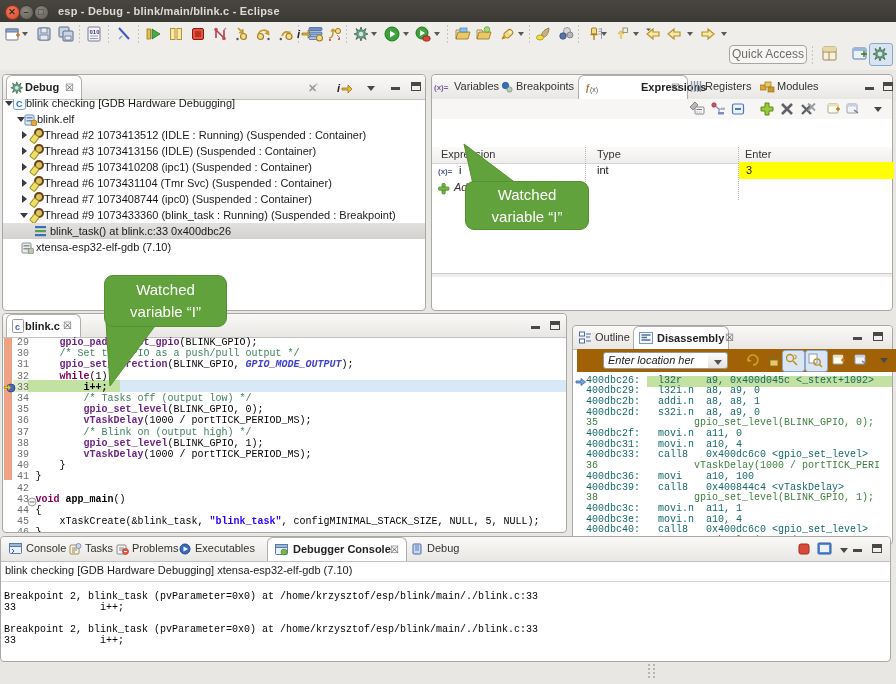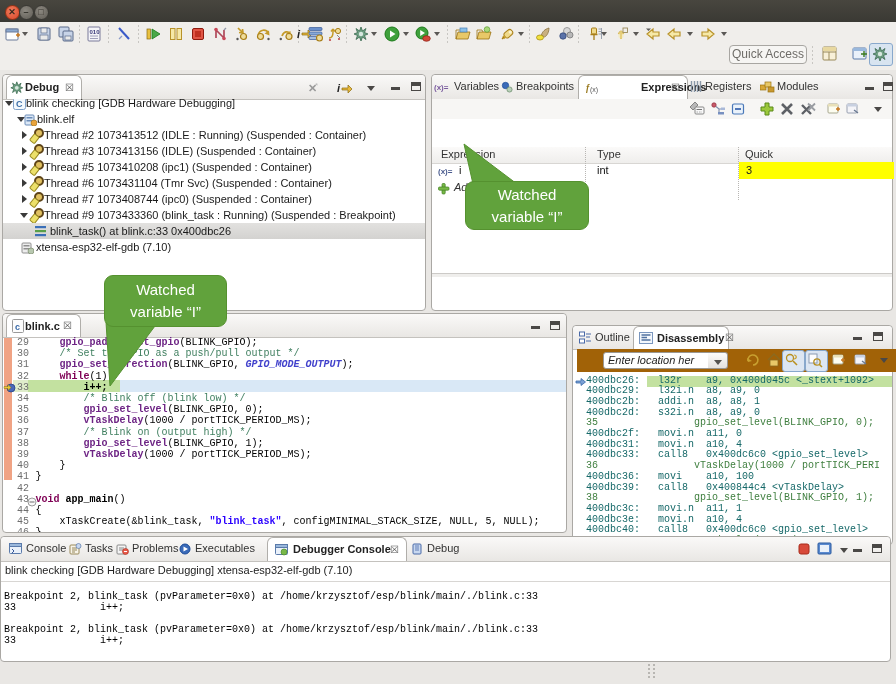--- a/index.html
+++ b/index.html
@@ -47,20 +47,21 @@
 #lnums,#code{font-size:10px;}
 #cons-body pre{font-size:10px;}
 </style>
 </head>
 <body>
 <div id="root">
   <div id="titlebar">
     <div class="btn" style="left:4.5px;background:radial-gradient(circle at 40% 35%,#F07B5A,#D8472B);border:1px solid #9A3214;">✕</div>
     <div class="btn" style="left:18.5px;background:radial-gradient(circle at 40% 35%,#8C8880,#5F5C55);border:1px solid #3A3834;color:#35322C;">–</div>
     <div class="btn" style="left:33.5px;background:radial-gradient(circle at 40% 35%,#8C8880,#5F5C55);border:1px solid #3A3834;color:#35322C;">□</div>
+    <div id="title-text">esp - Debug - blink/main/blink.c - Eclipse</div>
   </div>
   <div id="toolbar">
     <div id="tbrow1">
       <svg class="ticon" style="left:5px;">
           <rect x="1" y="3" width="12" height="11" rx="1" fill="#FDFDFD" stroke="#6A7A9A"></rect>
           <rect x="1" y="3" width="12" height="3" fill="#8AA8D0" stroke="#6A7A9A"></rect>
           <path d="M11 9 L15 9 M13 7 L13 11" stroke="#C87820" stroke-width="1.4"></path>
         </svg>
       <div class="tdd" style="left:22px;"></div>
       <svg class="ticon" style="left:36px;">
@@ -416,21 +417,21 @@
           <rect x="2" y="3" width="10" height="9" rx="1" fill="#F4F4F8" stroke="#98A0B0"></rect>
           <rect x="2" y="3" width="10" height="2.5" fill="#C8D0E0"></rect>
           <path d="M9 9 L13 12" stroke="#687890" stroke-width="1.3"></path>
         </svg>
       <div class="arrow-d" style="left:442px;top:8px;border-top-color:#4A4846;"></div>
     </div>
     <div id="expr-table" style="position:absolute;left:0;top:44px;right:0;bottom:0;margin-top:28px;">
       <div class="abs" style="left:0;top:0;width:100%;height:16px;background:linear-gradient(#FBFAF9,#EFEEEC);border-bottom:1px solid #D8D6D3;font-size:11px;color:#333;">
         <span class="abs" style="left:9px;top:1px;">Expression</span>
         <span class="abs" style="left:165px;top:1px;">Type</span>
-        <span class="abs" style="left:313px;top:1px;">Quick</span>
+        <span class="abs" style="left:313px;top:1px;">Enter</span>
       </div>
       <div class="abs" style="left:153px;top:0;width:1px;height:53px;border-left:1px dotted #B8B6B3;"></div>
       <div class="abs" style="left:306px;top:0;width:1px;height:53px;border-left:1px dotted #B8B6B3;"></div>
       <div class="abs" style="left:307px;top:15px;width:155px;height:17px;background:#FFFF00;"></div>
       <div class="abs" style="left:6px;top:15px;height:17px;font-size:11px;color:#111;line-height:17px;">
         <svg class="abs" style="left:0;top:3px;" width="20" height="12">
             <text x="0" y="9" font-size="8" font-weight="bold" fill="#4A5B8E">(x)=</text>
           </svg>
         <span class="abs" style="left:21px;">i</span>
       </div>
@@ -493,21 +494,21 @@
 46</pre>
       <svg class="abs" style="left:24px;top:160px;" width="10" height="10">
           <circle cx="5" cy="5" r="4" fill="#F8F8F8" stroke="#9A9A9A"></circle>
           <path d="M2.5 5 L7.5 5" stroke="#707070"></path>
         </svg>
       <pre class="abs" style="left:32.5px;top:0px;color:#000;" id="code">    <span class="fn">gpio_pad_select_gpio</span>(BLINK_GPIO);
     <span class="cm">/* Set the GPIO as a push/pull output */</span>
     <span class="fn">gpio_set_direction</span>(BLINK_GPIO, <span class="mc">GPIO_MODE_OUTPUT</span>);
     <span class="kw">while</span>(1)
         <b>i++;</b>
-        <span class="cm">/* Blink off (blink low) */</span>
+        <span class="cm">/* Tasks off (output low) */</span>
         <span class="fn">gpio_set_level</span>(BLINK_GPIO, 0);
         <span class="fn">vTaskDelay</span>(1000 / portTICK_PERIOD_MS);
         <span class="cm">/* Blink on (output high) */</span>
         <span class="fn">gpio_set_level</span>(BLINK_GPIO, 1);
         <span class="fn">vTaskDelay</span>(1000 / portTICK_PERIOD_MS);
     }
 }
 
 <span class="kw">void</span> <b>app_main</b>()
 {

